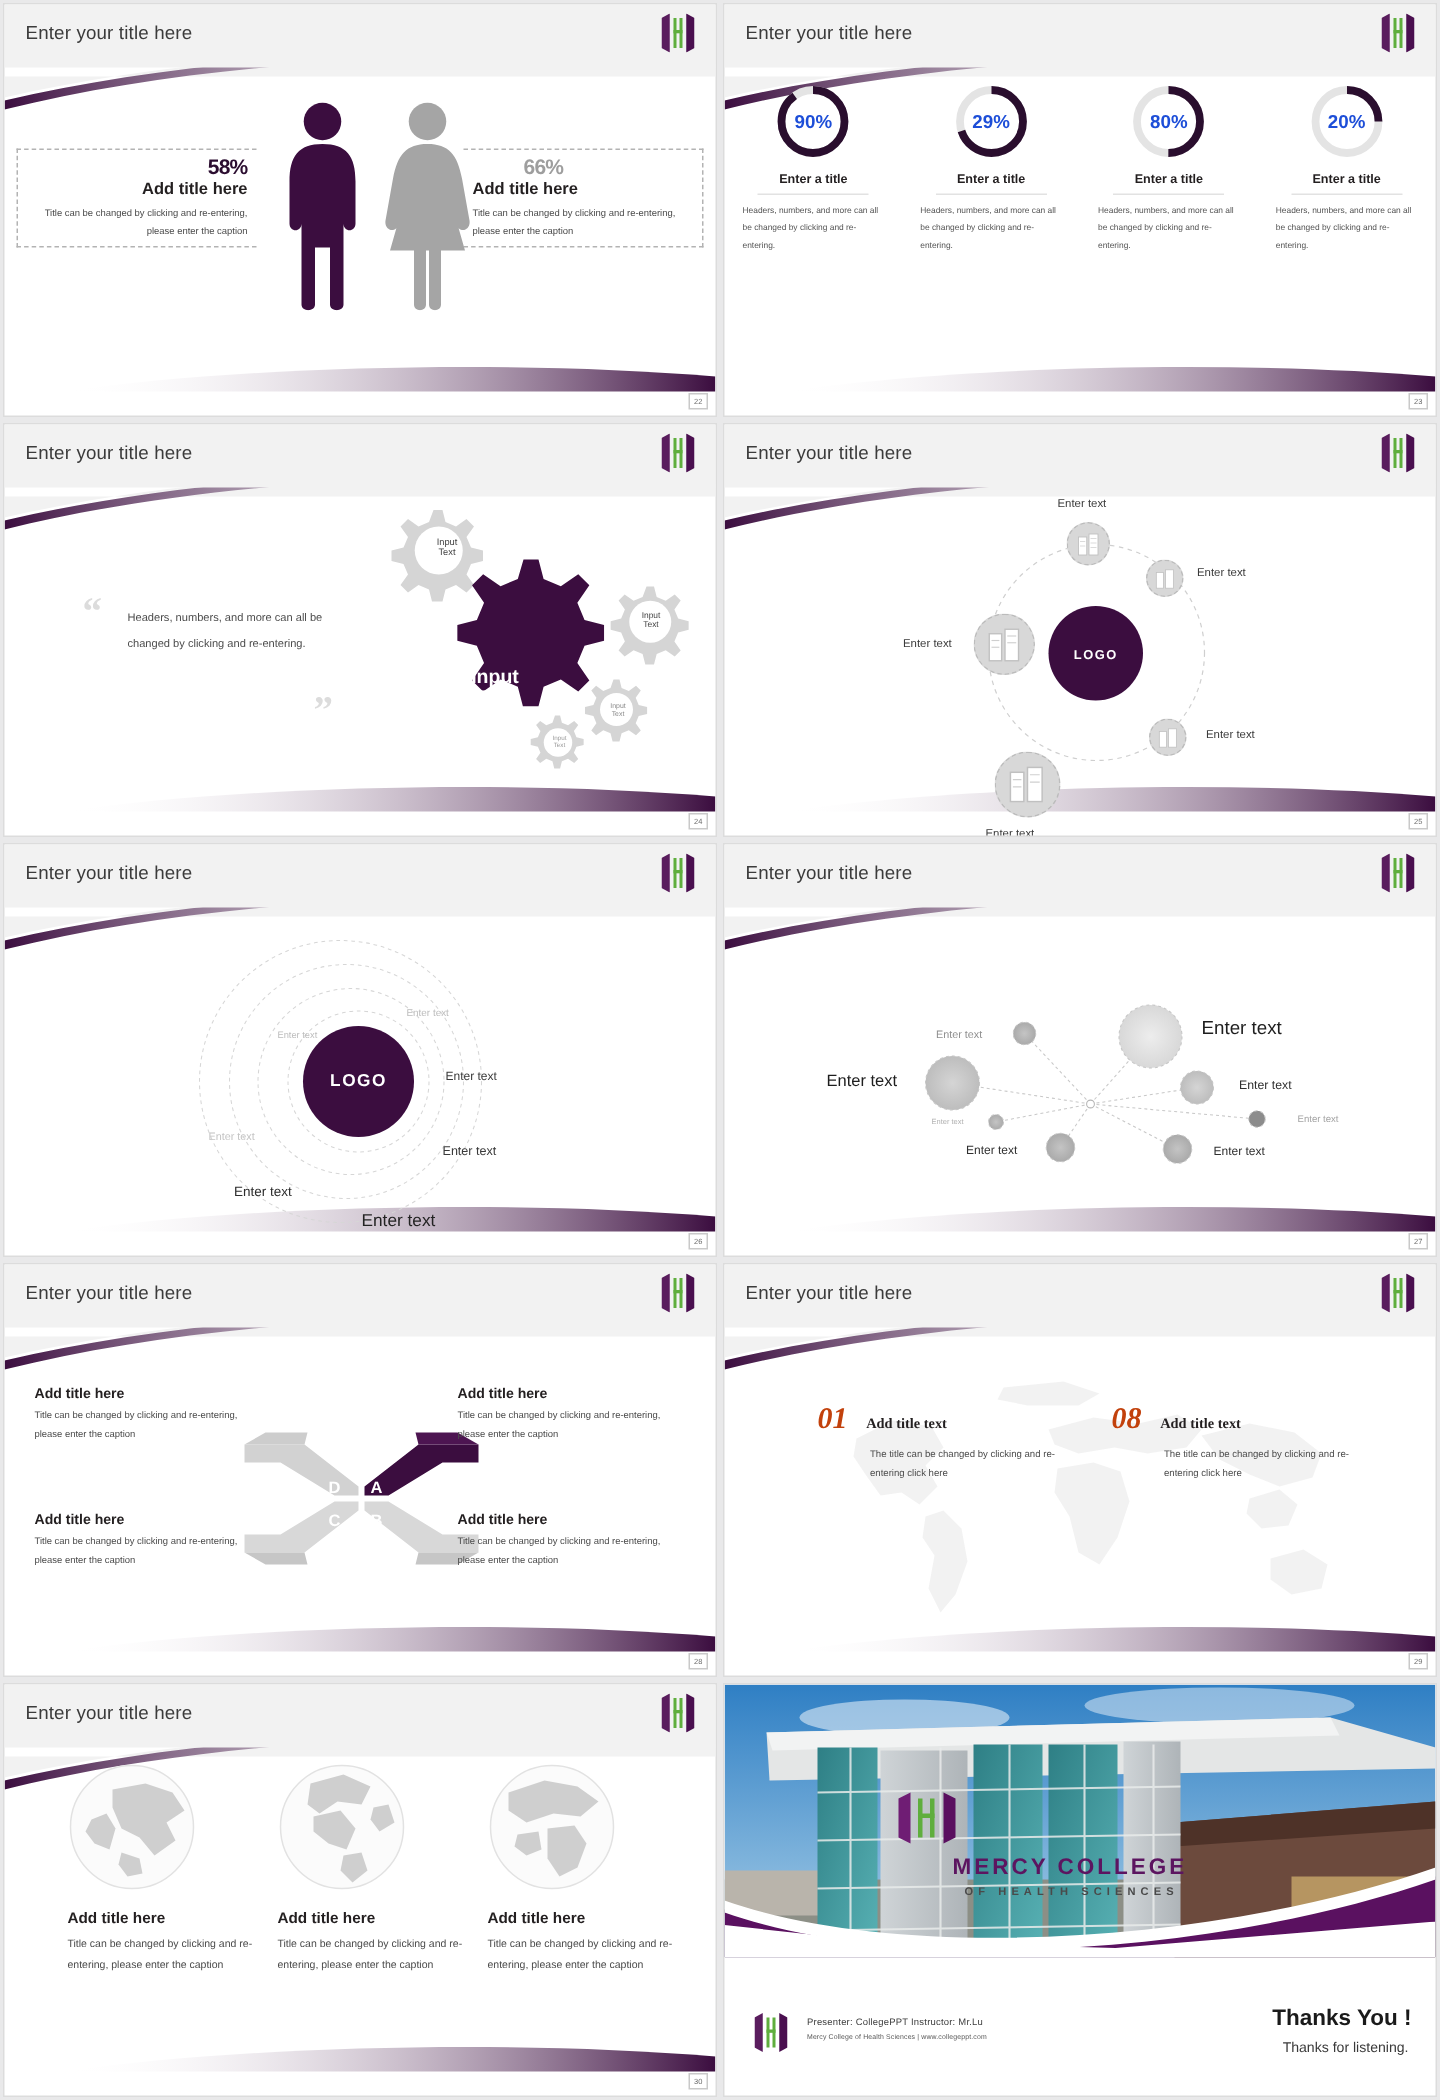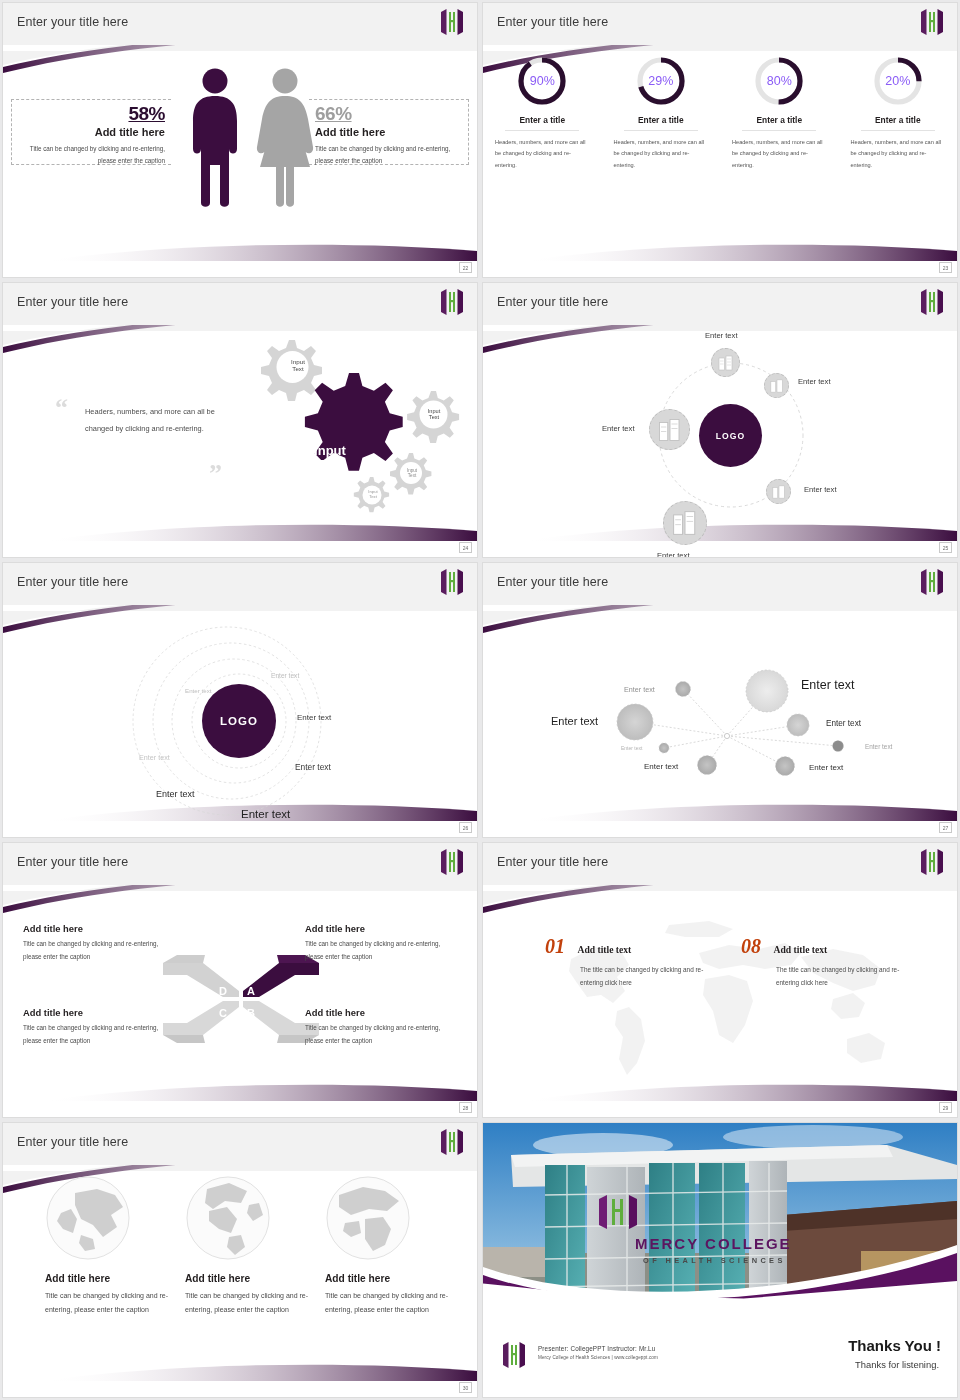--- a/index.html
+++ b/index.html
@@ -16,33 +16,33 @@
   .curvewrap { position:absolute; left:0; top:0; width:100%; height:100%; pointer-events:none; }
   .pgbadge {
     position:absolute; right:5px; bottom:4px; width:13px; height:11px; border:1px solid #c9c9c9;
     background:#fff; font-size:5px; color:#6c6c6c; text-align:center; line-height:10px; font-family:"Liberation Sans",sans-serif;
   }
   .body { position:absolute; left:0; top:42px; width:100%; bottom:0; }
   .g-fig { position:absolute; top:22px; }
   .g-panel { position:absolute; top:58px; width:155px; }
   .g-panel.left  { left:12px; text-align:right; padding-right:5px; }
   .g-panel.right { right:12px; text-align:left;  padding-left:5px; }
-  .g-pct { font-size:19px; font-weight:bold; letter-spacing:-.5px;text-decoration:underline; }
+  .g-pct { font-size:14px; font-weight:bold; letter-spacing:-.5px; }
   .g-pct.m { color:#2b0d30; }
-  .g-pct.f { color:#9e9e9e; }
+  .g-pct.f { color:#9e9e9e;margin-left:34px; }
   .g-h { font-size:11px; font-weight:bold; color:#231f20; margin-top:1px; }
   .g-p { font-size:6.3px; color:#4a4a4a; line-height:1.85; margin-top:5px; }
   .dashbox { position:absolute; border:1px dashed #b3b3b3; height:66px; top:54px; }
   .dashbox.l { left:8px; width:160px; border-right:none; }
   .dashbox.r { right:8px; width:160px; border-left:none; }
 
   
   .d-row { position:absolute; top:8px; left:0; width:100%; display:flex; }
   .d-col { flex:1; text-align:center; }
-  .d-val { position:absolute; width:100%; text-align:center; top:50%; transform:translateY(-50%); font-size:12.5px; font-weight:normal; color:#8b5cf6; }
+  .d-val { position:absolute; width:100%; text-align:center; top:50%; transform:translateY(-50%); font-size:12.5px; font-weight:bold; color:#1d4ed8; }
   .d-title { font-size:8.4px; font-weight:bold; color:#231f20; margin-top:5px; padding-bottom:5px; border-bottom:1px solid #e2e2e2; display:inline-block; min-width:74px;}
   .d-desc { font-size:5.6px; color:#555; line-height:2.05; margin-top:6px; padding:0 12px; text-align:left; }
 
   
   .q-mark { position:absolute; color:#dcdcdc; font-size:26px; font-weight:bold; font-family:"Liberation Serif", serif; }
   .gq-text { position:absolute; left:82px; top:78px; width:130px; font-size:7.4px; color:#4c4c4c; line-height:2.35; }
   .gear-lbl { position:absolute; text-align:center; color:#444; line-height:1.15; pointer-events:none; }
 
   
   .logo-circ {

